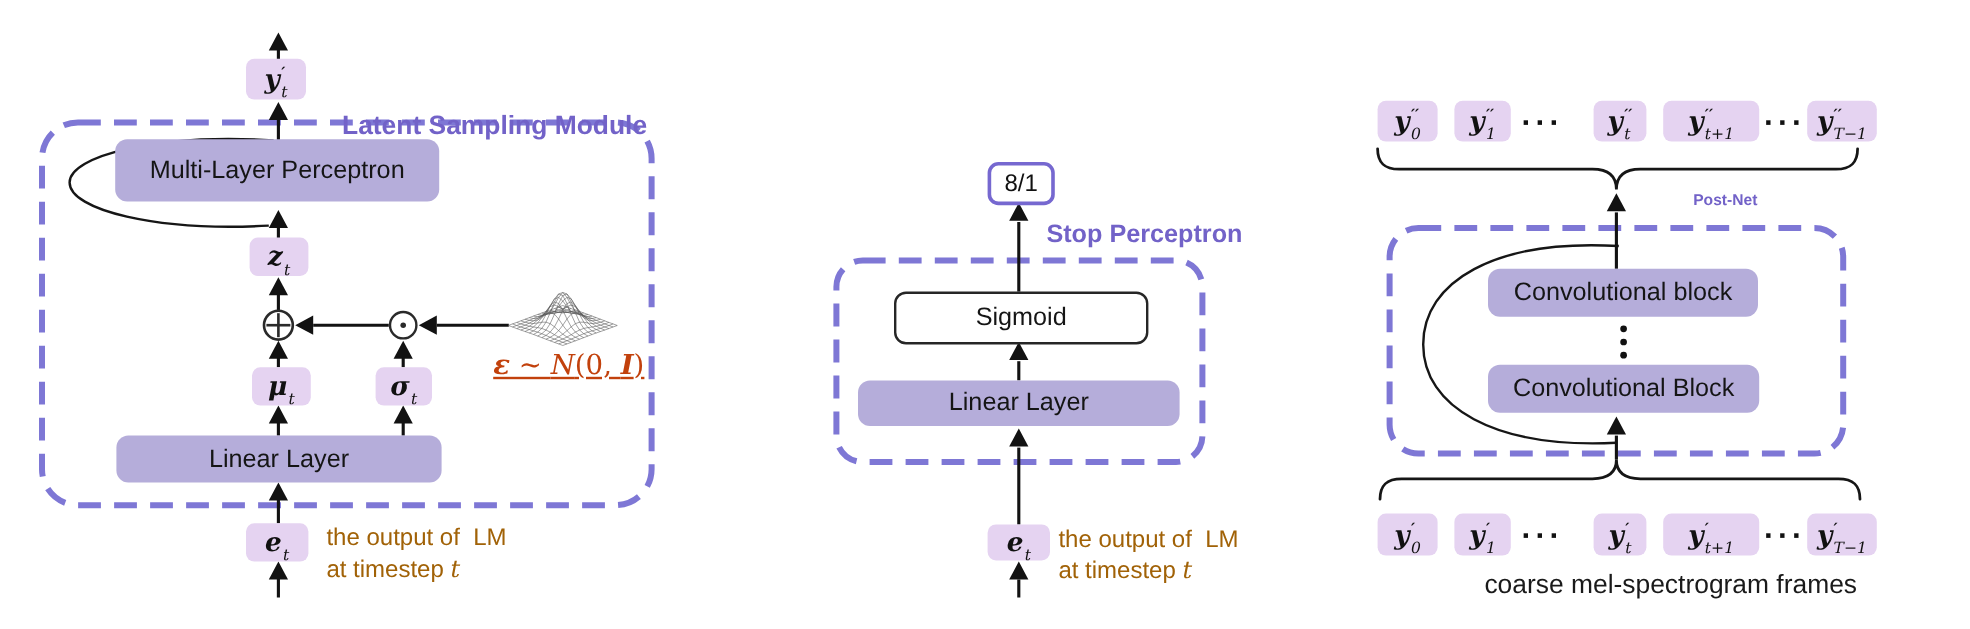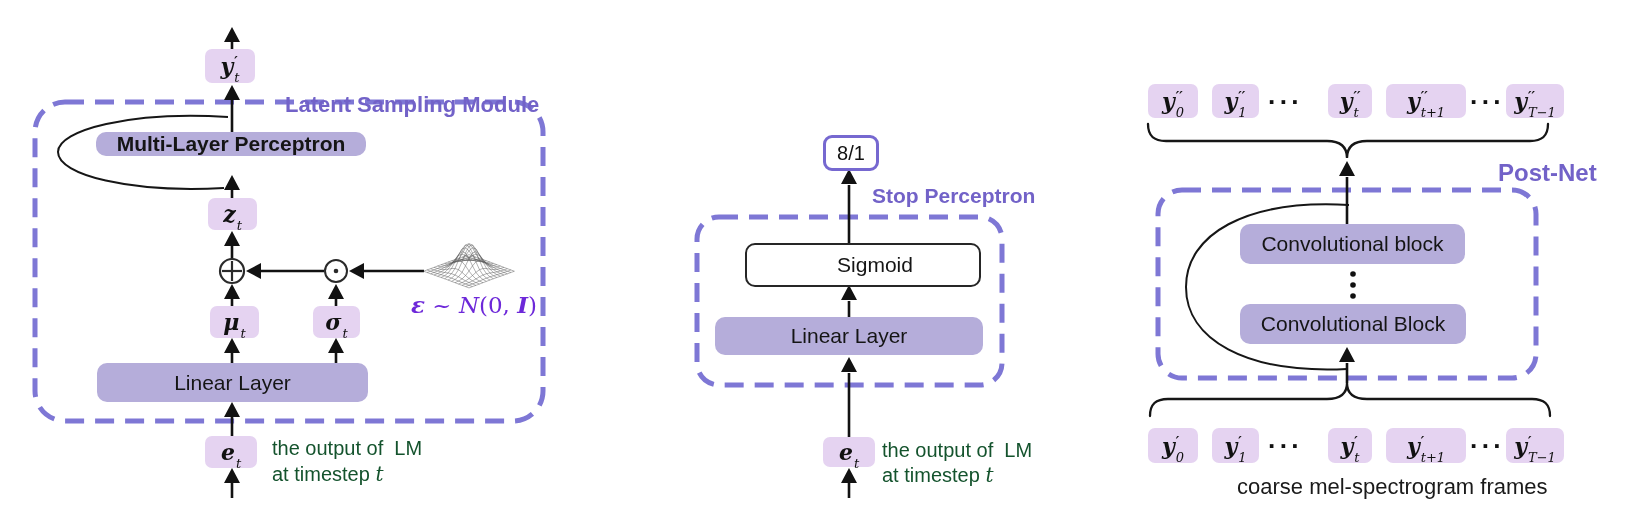--- a/index.html
+++ b/index.html
@@ -4,35 +4,35 @@
 <style>
   html,body{margin:0;padding:0;background:#ffffff;}
   #canvas{position:relative;width:1642px;height:524px;background:#ffffff;overflow:hidden;
           font-family:"Liberation Sans",sans-serif;color:#1a1a1a;}
   #wires{position:absolute;left:0;top:0;z-index:0;}
   .abs{position:absolute;z-index:1;}
   .module-title{font-weight:700;font-size:22px;color:#7262c8;white-space:pre;}
   .bigbox{background:#b5adda;border-radius:10px;display:flex;align-items:center;justify-content:center;
           font-size:21px;color:#151515;}
   .outline-box{background:#ffffff;border:2px solid #262626;border-radius:10px;display:flex;align-items:center;
-          justify-content:center;font-size:21px;color:#151515;padding-left:24px;}
+          justify-content:center;font-size:21px;color:#151515;}
   .accent-box{background:#ffffff;border:3px solid #7668d0;border-radius:9px;display:flex;align-items:center;
           justify-content:center;font-size:20px;color:#111;}
   .smallbox{background:#e5d3f1;border-radius:7px;display:inline-flex;align-items:center;justify-content:center;}
   .mbase{font-family:"DejaVu Serif",serif;font-style:italic;font-weight:700;font-size:22px;color:#111;line-height:1;}
   .mscripts{display:inline-flex;flex-direction:column;justify-content:space-between;height:26px;
             margin-left:1px;transform:translateY(4px);}
   .msup{font-family:"DejaVu Serif",serif;font-style:italic;font-weight:700;font-size:13px;line-height:10px;color:#111;}
   .msub{font-family:"DejaVu Serif",serif;font-style:italic;font-weight:400;font-size:13px;line-height:11px;color:#111;
         margin-top:auto;}
-  .caption{font-size:20px;color:#14532d;white-space:pre;}
+  .caption{font-size:20px;color:#a16207;white-space:pre;}
   .caption .var{font-family:"DejaVu Serif",serif;font-style:italic;}
   .bigcaption{font-size:22px;color:#1a1a1a;white-space:pre;}
   .hdots{font-weight:700;font-size:26px;letter-spacing:3px;color:#111;line-height:1;}
-  .noise{font-family:"DejaVu Serif",serif;font-size:23px;color:#6d28d9;white-space:pre;}
+  .noise{font-family:"DejaVu Serif",serif;font-size:23px;color:#c2410c;white-space:pre;text-decoration:underline;}
   .noise .eps{font-style:italic;font-weight:700;}
   .noise .dist{font-style:italic;}
   .noise .ident{font-style:italic;font-weight:700;}
 </style>
 </head>
 <body>
 
 <div id="canvas">
 
   <svg id="wires" width="1642" height="524" viewBox="0 0 1642 524">
@@ -125,21 +125,21 @@
   <div class="abs module-title" style="left:285px;top:64px;margin-top:28px;">Latent Sampling Module</div>
 
   <div class="abs smallbox" style="left:205px;top:49px;width:50px;height:34px;">
     <span class="mbase">y</span>
       <span class="mscripts">
         <span class="msup">′</span>
         <span class="msub">t</span>
       </span>
   </div>
 
-  <div class="abs bigbox" style="left:96px;top:132px;width:270px;height:24px;font-weight:bold;">Multi-Layer Perceptron</div>
+  <div class="abs bigbox" style="left:96px;top:116px;width:270px;height:52px;">Multi-Layer Perceptron</div>
 
   <div class="abs smallbox" style="left:208px;top:198px;width:49px;height:32px;">
     <span class="mbase">z</span>
       <span class="mscripts">
         <span class="msup"></span>
         <span class="msub">t</span>
       </span>
   </div>
 
   <div class="abs smallbox" style="left:210px;top:306px;width:49px;height:32px;">
@@ -224,21 +224,21 @@
   </div>
   <div class="abs hdots" style="left:1470px;top:89px;">···</div>
   <div class="abs smallbox" style="left:1506px;top:84px;width:58px;height:34px;">
     <span class="mbase">y</span>
       <span class="mscripts">
         <span class="msup">′′</span>
         <span class="msub">T−1</span>
       </span>
   </div>
 
-  <div class="abs module-title" style="left:1498px;top:159px;font-size:24px;">Post-Net</div>
+  <div class="abs module-title" style="left:1411px;top:159px;font-size:13px;">Post-Net</div>
 
   <div class="abs bigbox" style="left:1240px;top:224px;width:225px;height:40px;">Convolutional block</div>
   <div class="abs bigbox" style="left:1240px;top:304px;width:226px;height:40px;">Convolutional Block</div>
 
   <div class="abs smallbox" style="left:1148px;top:428px;width:50px;height:35px;">
     <span class="mbase">y</span>
       <span class="mscripts">
         <span class="msup">′</span>
         <span class="msub">0</span>
       </span>

